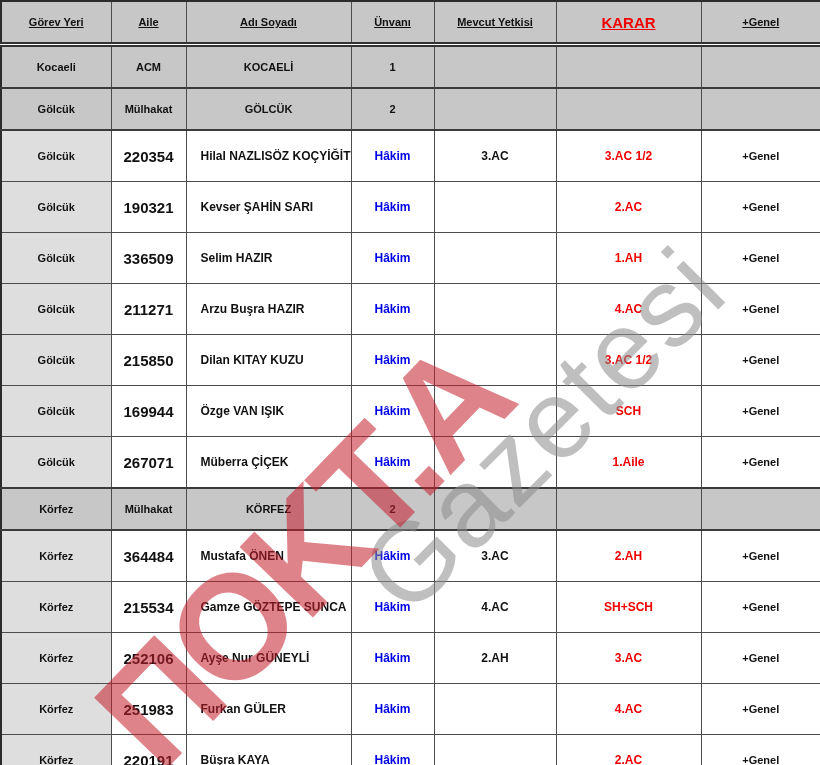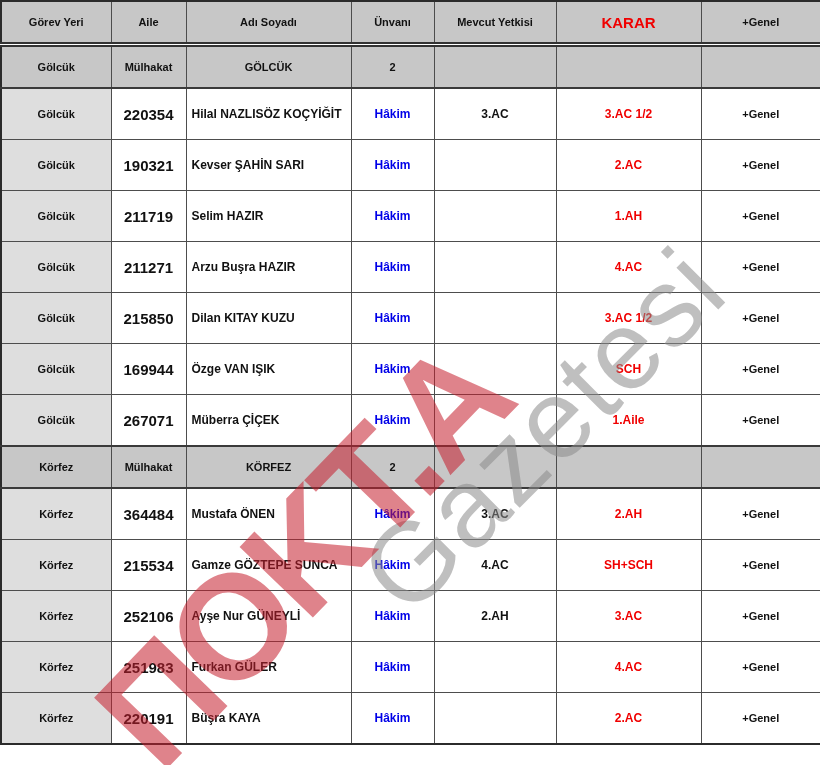--- a/index.html
+++ b/index.html
@@ -35,20 +35,21 @@
     vertical-align: middle;
     overflow: hidden;
     white-space: nowrap;
     padding: 0;
   }
   tr.header-row th {
     height: 40px;
     background: var(--header-bg);
     font-size: 11px;
     border-bottom: 5px double #333;
+    text-decoration: underline;
   }
   tr.header-row th.cell-karar {
     font-size: 15px;
     color: var(--karar-red);
   }
   tr.group-row td {
     height: 40px;
     background: var(--group-bg);
     font-size: 11px;
     border-top: 2px solid #3a3a3a;
@@ -59,21 +60,21 @@
     background: #ffffff;
     font-size: 12px;
   }
   tr.data-row td.col-0 {
     background: var(--firstcol-bg);
     font-size: 11px;
   }
   tr.group-row td.col-0 { background: var(--group-bg); }
   tr.data-row td.cell-adi_soyadi {
     text-align: left;
-    padding-left: 5px;
+    padding-left: 14px;
   }
   tr.data-row td.cell-unvani {
     color: var(--unvan-blue);
   }
   tr.data-row td.cell-karar {
     color: var(--karar-red);
     font-size: 12px;
   }
   tr.data-row td.cell-genel { font-size: 11px; }
   tr.data-row td.cell-sicil { font-size: 15px; }
@@ -135,20 +136,29 @@
           <th class="col-1 cell-sicil">Aile</th>
           <th class="col-2 cell-adi_soyadi">Adı Soyadı</th>
           <th class="col-3 cell-unvani">Ünvanı</th>
           <th class="col-4 cell-mevcut">Mevcut Yetkisi</th>
           <th class="col-5 cell-karar">KARAR</th>
           <th class="col-6 cell-genel">+Genel</th>
         </tr>
     </thead>
     <tbody id="table-body">
         <tr class="group-row">
+          <td class="col-0 cell-gorev_yeri">Kocaeli</td>
+          <td class="col-1 cell-sicil">ACM</td>
+          <td class="col-2 cell-adi_soyadi">KOCAELİ</td>
+          <td class="col-3 cell-unvani">1</td>
+          <td class="col-4 cell-mevcut"></td>
+          <td class="col-5 cell-karar"></td>
+          <td class="col-6 cell-genel"></td>
+        </tr>
+        <tr class="group-row">
           <td class="col-0 cell-gorev_yeri">Gölcük</td>
           <td class="col-1 cell-sicil">Mülhakat</td>
           <td class="col-2 cell-adi_soyadi">GÖLCÜK</td>
           <td class="col-3 cell-unvani">2</td>
           <td class="col-4 cell-mevcut"></td>
           <td class="col-5 cell-karar"></td>
           <td class="col-6 cell-genel"></td>
         </tr>
         <tr class="data-row">
           <td class="col-0 cell-gorev_yeri">Gölcük</td>
@@ -163,21 +173,21 @@
           <td class="col-0 cell-gorev_yeri">Gölcük</td>
           <td class="col-1 cell-sicil">190321</td>
           <td class="col-2 cell-adi_soyadi">Kevser ŞAHİN SARI</td>
           <td class="col-3 cell-unvani">Hâkim</td>
           <td class="col-4 cell-mevcut"></td>
           <td class="col-5 cell-karar">2.AC</td>
           <td class="col-6 cell-genel">+Genel</td>
         </tr>
         <tr class="data-row">
           <td class="col-0 cell-gorev_yeri">Gölcük</td>
-          <td class="col-1 cell-sicil">211719</td>
+          <td class="col-1 cell-sicil">336509</td>
           <td class="col-2 cell-adi_soyadi">Selim HAZIR</td>
           <td class="col-3 cell-unvani">Hâkim</td>
           <td class="col-4 cell-mevcut"></td>
           <td class="col-5 cell-karar">1.AH</td>
           <td class="col-6 cell-genel">+Genel</td>
         </tr>
         <tr class="data-row">
           <td class="col-0 cell-gorev_yeri">Gölcük</td>
           <td class="col-1 cell-sicil">211271</td>
           <td class="col-2 cell-adi_soyadi">Arzu Buşra HAZIR</td>

